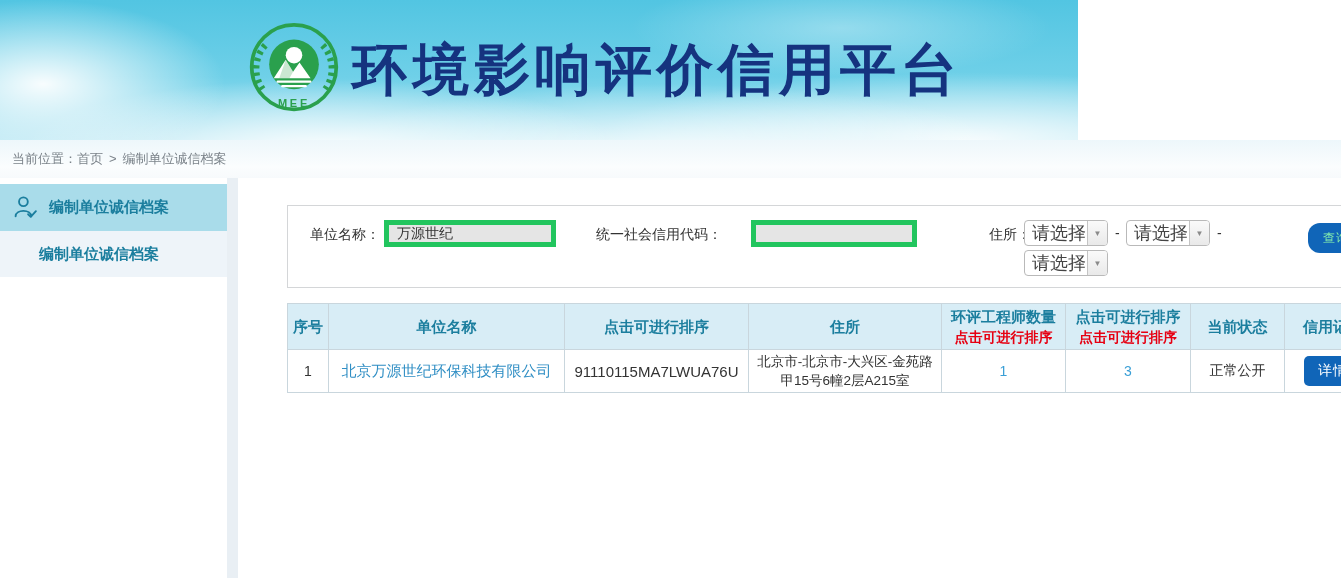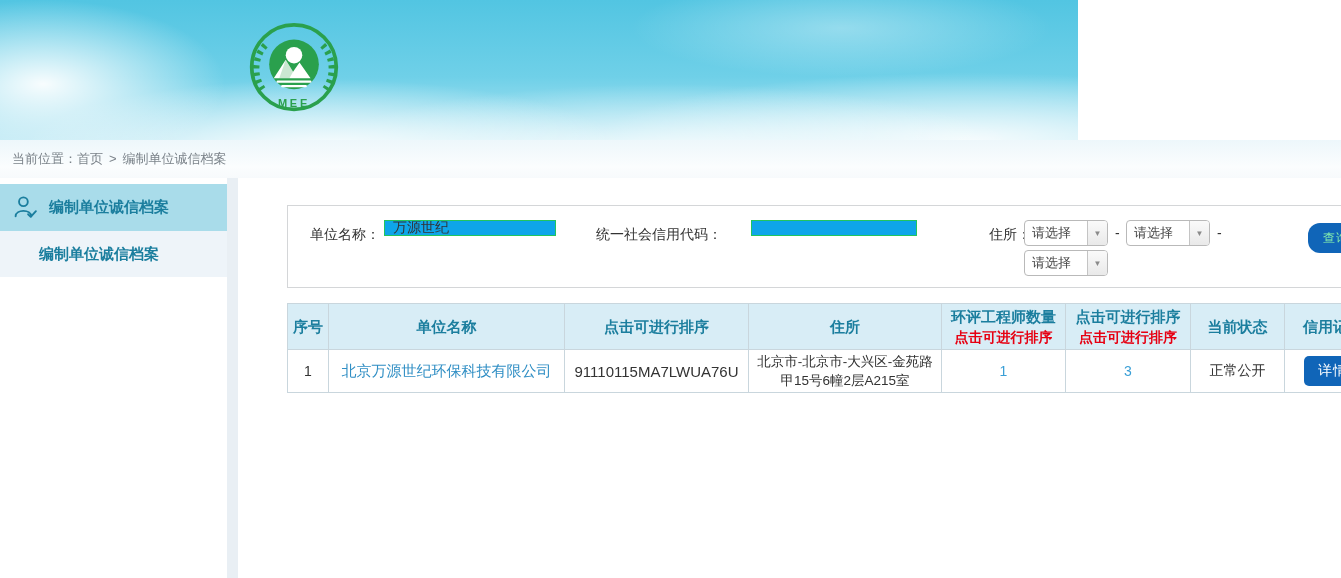--- a/index.html
+++ b/index.html
@@ -50,28 +50,28 @@
     padding-left:39px; color:var(--teal); font-size:15px; font-weight:bold; cursor:pointer;
   }
   .gutter{position:absolute; left:227px; top:178px; width:11px; height:400px; background:#e9eff4;}
 
   
   .main{position:absolute; left:247px; top:178px; width:1094px; height:400px; background:#fff;margin-left:40px;}
 
   .search-panel{position:absolute; left:0; top:27px; width:1086px; height:83px; border:1px solid #d4d6d8; background:#fff;}
   .sp-label{position:absolute; font-size:14px; color:#333; line-height:28px; white-space:nowrap;}
   .sp-input{
-    position:absolute; height:16px; border:1px solid #22c55e; font-size:14px; color:#333;
-    padding:0 8px; outline:none; background:#0ea5e9; font-family:inherit;
+    position:absolute; height:27px; border:5px solid #22c55e; font-size:14px; color:#333;
+    padding:0 8px; outline:none; background:#e5e5e5; font-family:inherit;
   }
   .combo{
     position:absolute; width:84px; height:26px; border:1px solid #b9b9b9; border-radius:4px;
     background:#fff; display:flex; overflow:hidden; cursor:pointer;
   }
-  .combo-text{flex:1; font-size:13px; color:#444; line-height:24px; padding-left:7px;}
+  .combo-text{flex:1; font-size:18px; color:#444; line-height:24px; padding-left:7px;}
   .combo-arrow{
     width:20px; border-left:1px solid #c4c4c4; background:linear-gradient(#fafafa,#e9e9e9);
     display:flex; align-items:center; justify-content:center; font-size:8px; color:#8a8a8a;
   }
   .dash{position:absolute; font-size:14px; color:#333; line-height:28px;}
   .query-btn{
     position:absolute; left:1020px; top:17px; width:56px; height:30px;
     background:var(--accent); color:#86efac; border:none; border-radius:12px;
     font-size:12px; cursor:pointer; font-family:inherit; letter-spacing:1px;
   }
@@ -103,20 +103,21 @@
     <path d="M16 74 A38 38 0 0 1 21 24" fill="none" stroke="#2aa04d" stroke-width="7" stroke-dasharray="3.5 4.5"></path>
     <path d="M84 74 A38 38 0 0 0 79 24" fill="none" stroke="#2aa04d" stroke-width="7" stroke-dasharray="3.5 4.5"></path>
     <circle cx="50" cy="47" r="27" fill="#2aa04d"></circle>
     <circle cx="50" cy="37" r="9" fill="#fff"></circle>
     <path d="M28 62 L41 42 L49 55 L56 45 L68 62 Z" fill="#fff"></path>
     <path d="M41 42 L49 55 L45 62 L34 62 Z" fill="#2aa04d" opacity="0.25"></path>
     <rect x="31" y="64.5" width="38" height="2.6" fill="#fff" rx="1.3"></rect>
     <rect x="36" y="69.5" width="28" height="2.4" fill="#fff" rx="1.2"></rect>
     <text x="50" y="93" text-anchor="middle" font-size="12" font-weight="bold" fill="#2aa04d" letter-spacing="3" font-family="Liberation Sans, sans-serif">MEE</text>
   </svg>
+  <div class="site-title">环境影响评价信用平台</div>
 </div>
 
 <div class="breadcrumb">
   <span>当前位置：</span><a href="#">首页</a><span class="sep">&gt;</span><a href="#">编制单位诚信档案</a>
 </div>
 
 <div class="sidebar">
   <div class="side-head">
     <svg width="25" height="25" viewBox="0 0 24 24">
       <circle cx="10" cy="6.5" r="4.2" fill="none" stroke="#1b7e9e" stroke-width="1.8"></circle>

